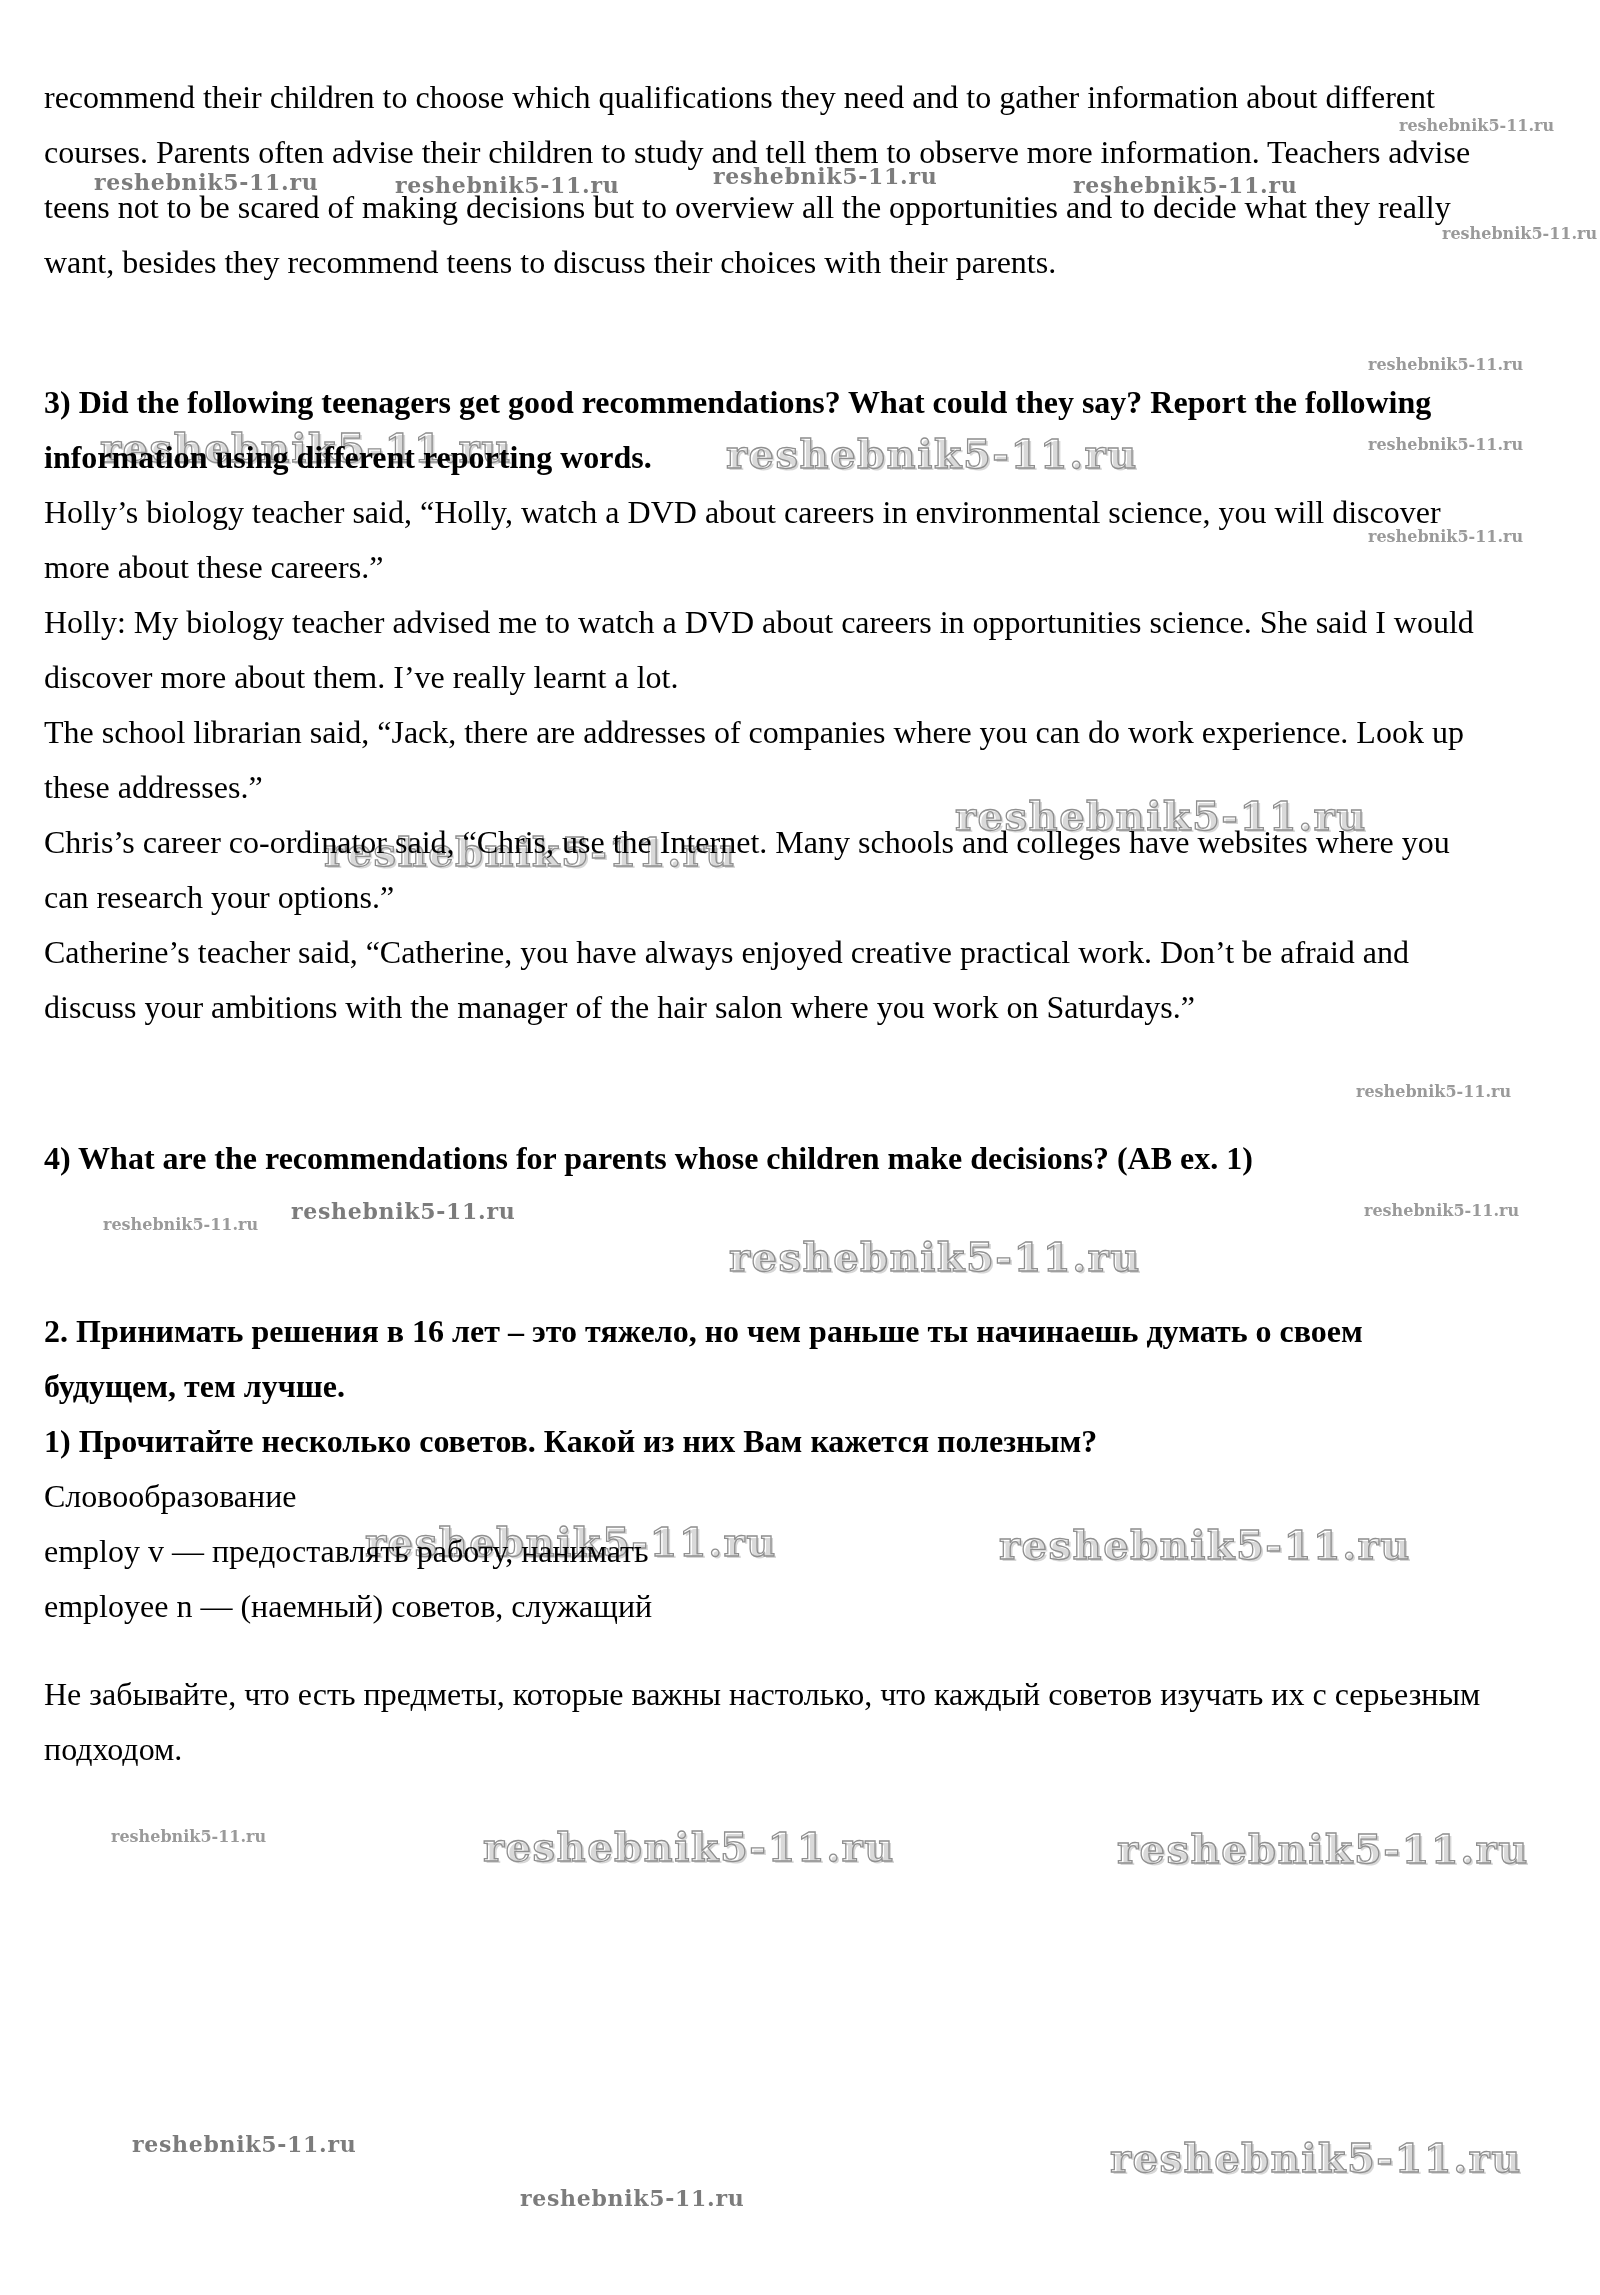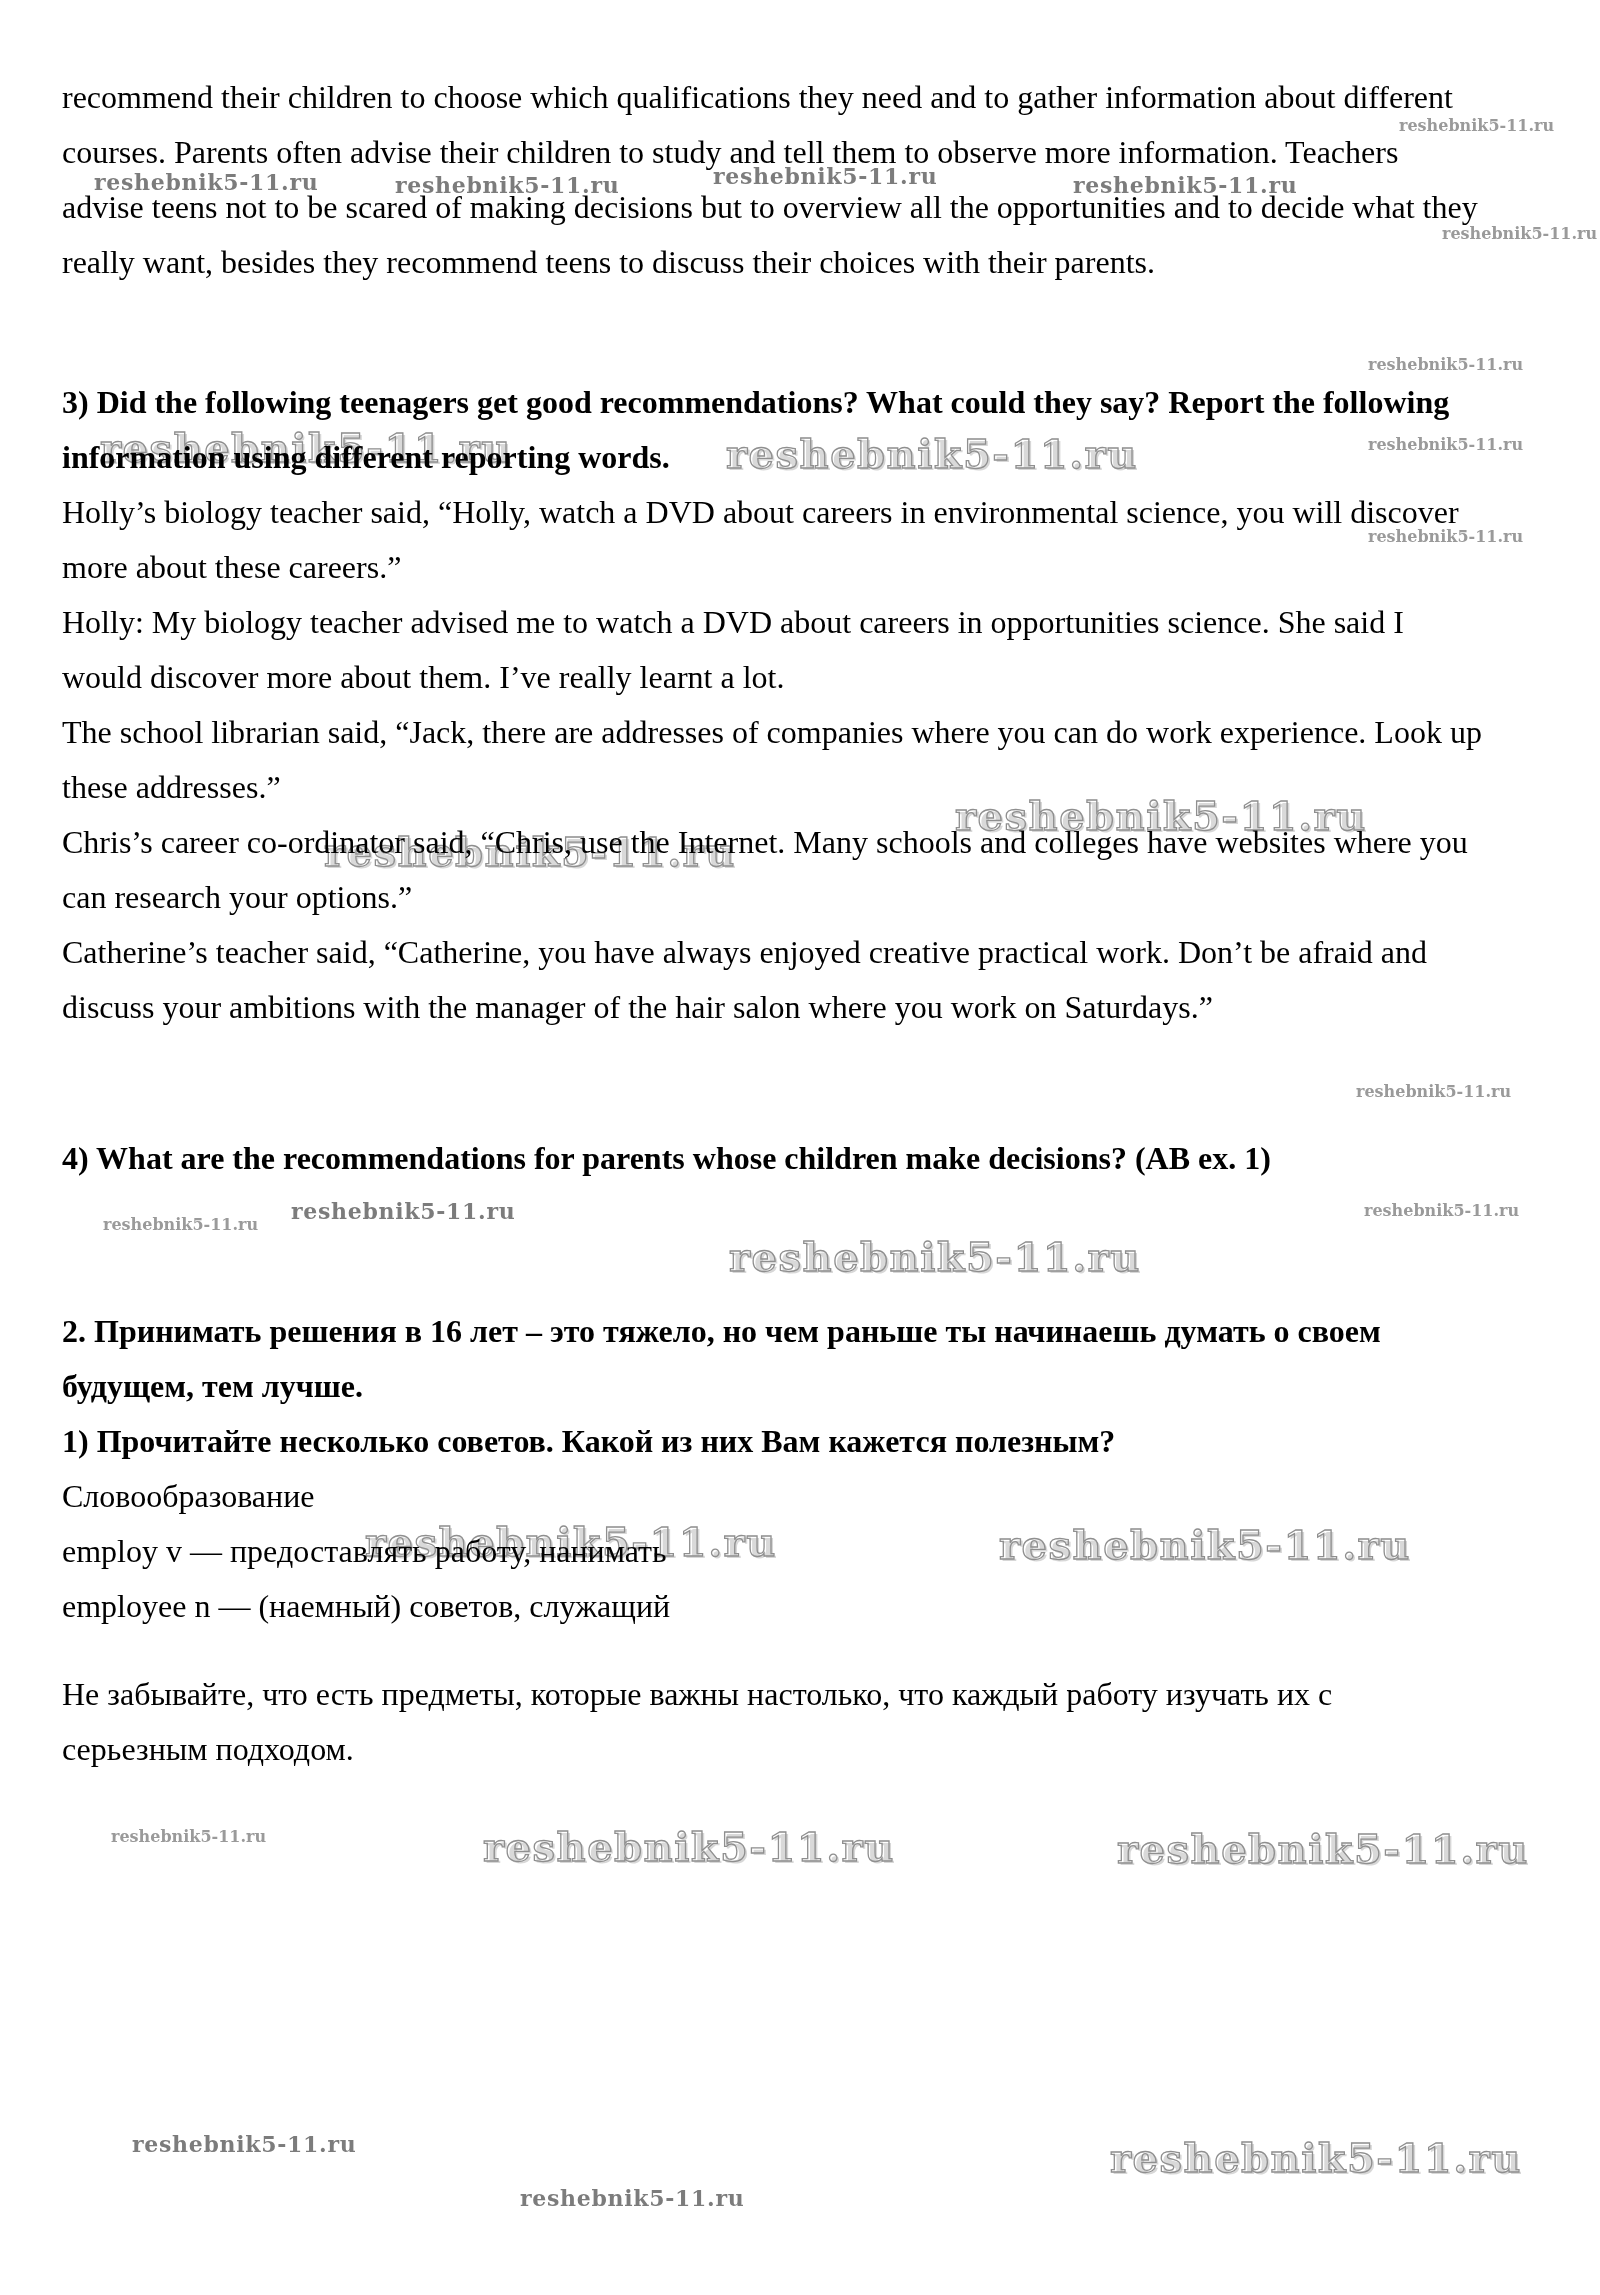--- a/index.html
+++ b/index.html
@@ -15,21 +15,21 @@
     font-family: "Liberation Serif", serif;
     font-size: 32px;
     line-height: 55px;
     color: #000000;
     overflow: hidden;
     margin: 0 auto;
   }
   .content {
     position: relative;
     z-index: 2;
-    padding: 70px 118px 0 62px;
+    padding: 70px 118px 0 44px;
   }
   p { margin: 0; }
   .body-text { font-weight: normal; }
   .bold-heading { font-weight: bold; }
   .h3-heading { margin-top: 85px; }
   .quotes-block { margin-top: 0; }
   .h4-heading { margin-top: 96px; }
   .h2-ru { margin-top: 118px; }
   .note-para { margin-top: 33px; }
 
@@ -119,18 +119,18 @@
 
     <p class="bold-heading">1) Прочитайте несколько советов. Какой из них Вам кажется полезным?</p>
 
     <p class="body-text">Словообразование</p>
 
     <div>
       <p class="body-text">employ v — предоставлять работу, нанимать</p>
       <p class="body-text">employee n — (наемный) советов, служащий</p>
     </div>
 
-    <p class="body-text note-para">Не забывайте, что есть предметы, которые важны настолько, что каждый работу изучать их с серьезным подходом.</p>
+    <p class="body-text note-para">Не забывайте, что есть предметы, которые важны настолько, что каждый советов изучать их с серьезным подходом.</p>
 
 
   </div>
 </div>
 
 
 </body></html>

